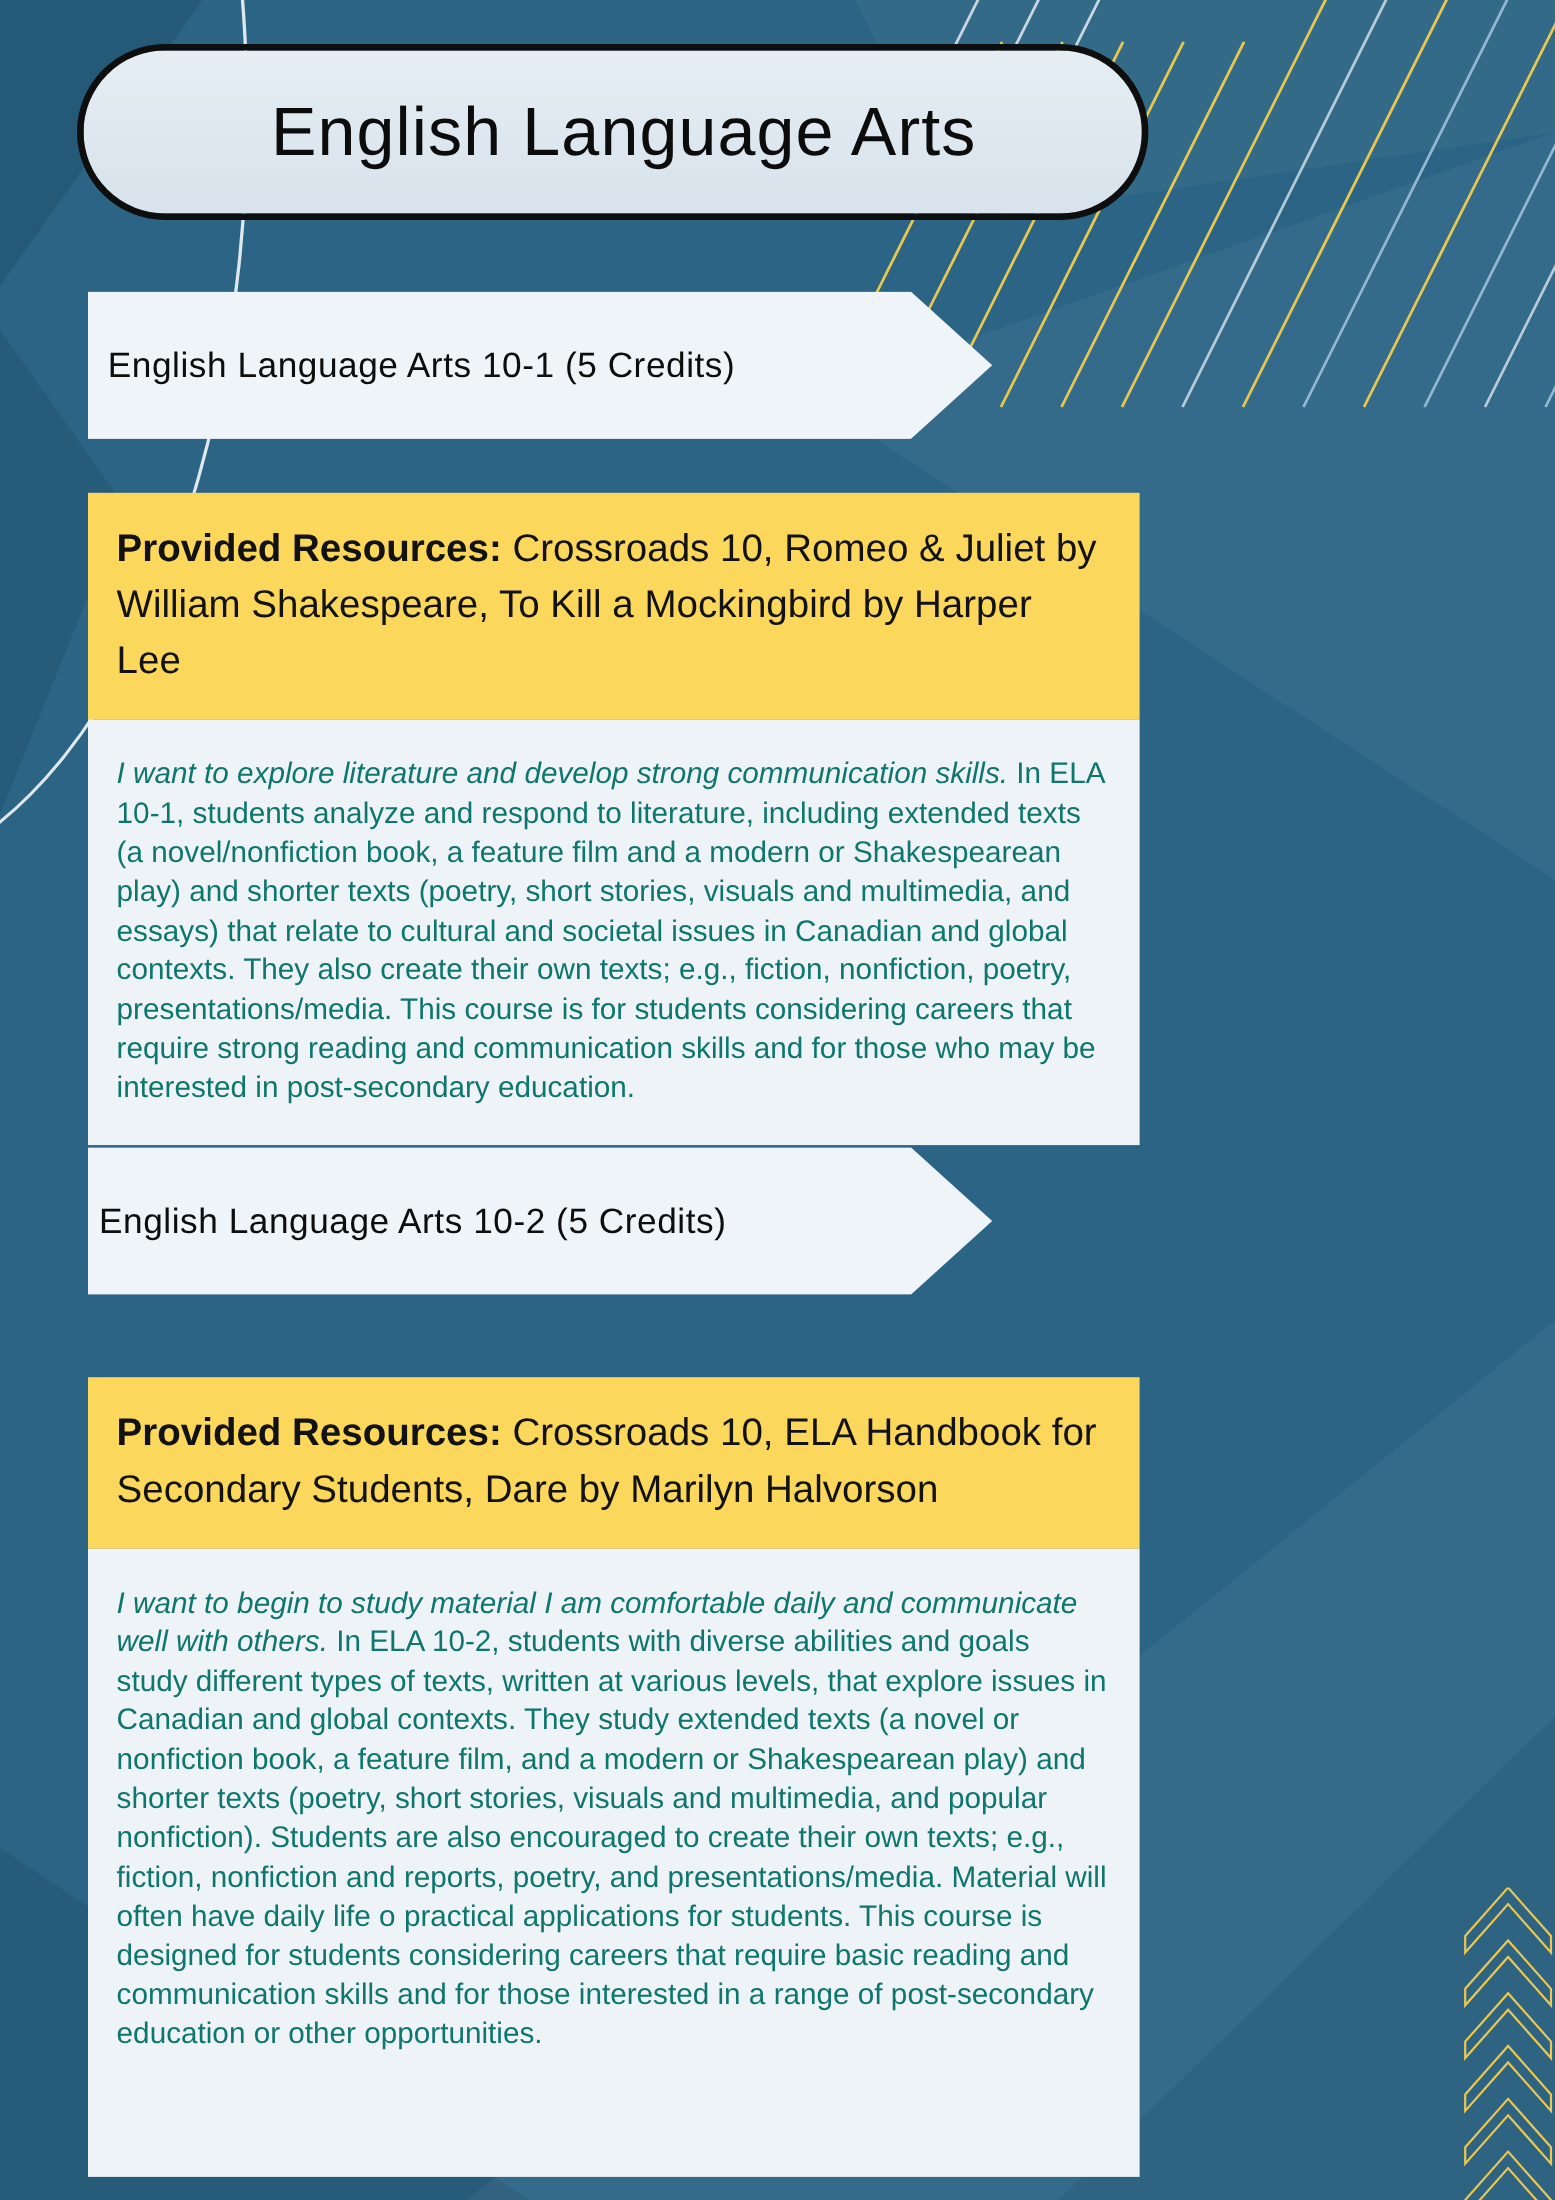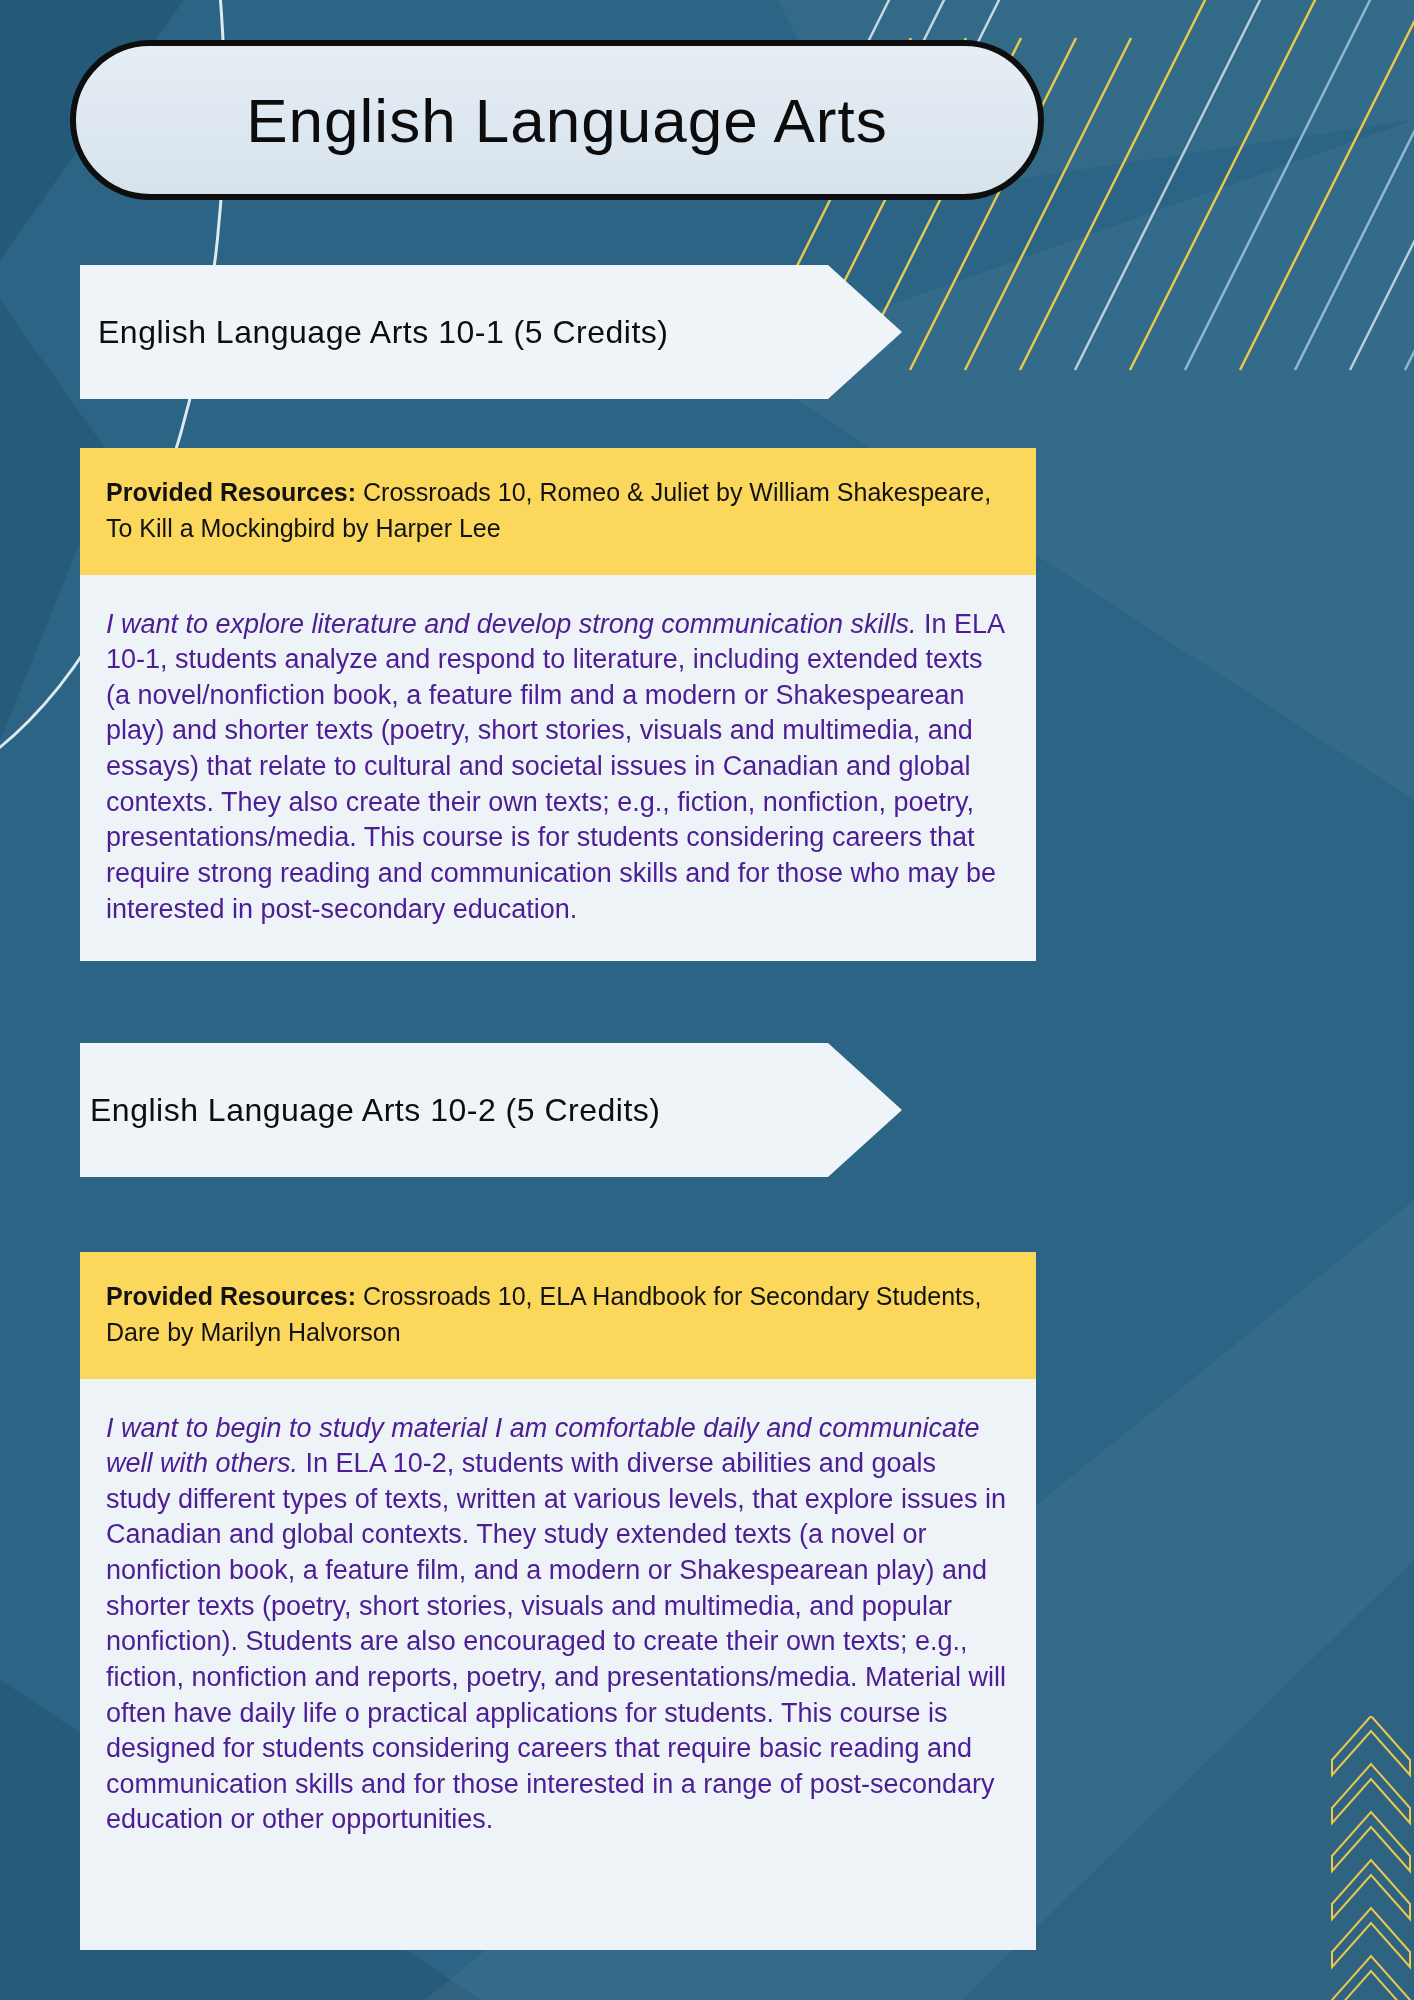--- a/index.html
+++ b/index.html
@@ -46,25 +46,25 @@
   }
   .banner-1{top:265px;}
   .banner-2{top:1043px;}
   .banner-2 span{padding-left:10px;}
 
   .card{position:absolute;left:80px;width:956px;}
   .card-1{top:448px;}
   .card-2{top:1252px;}
   .resources{
     background:#FBD75B;color:#121212;
-    padding:26px 30px 28px 26px;font-size:25px;line-height:1.45;
+    padding:26px 30px 28px 26px;font-size:35px;line-height:1.45;
   }
   .resources strong{font-weight:700;}
   .description{
-    background:#EDF3F7;color:#4c1d95;
+    background:#EDF3F7;color:#0f766e;
     padding:32px 30px 34px 26px;font-size:27px;line-height:1.32;
   }
   .card-2 .description{min-height:505px;}
   .description em{font-style:italic;}
   .m0{margin:0;}
 </style>
 </head>
 <body>
 
 <div class="canvas">

